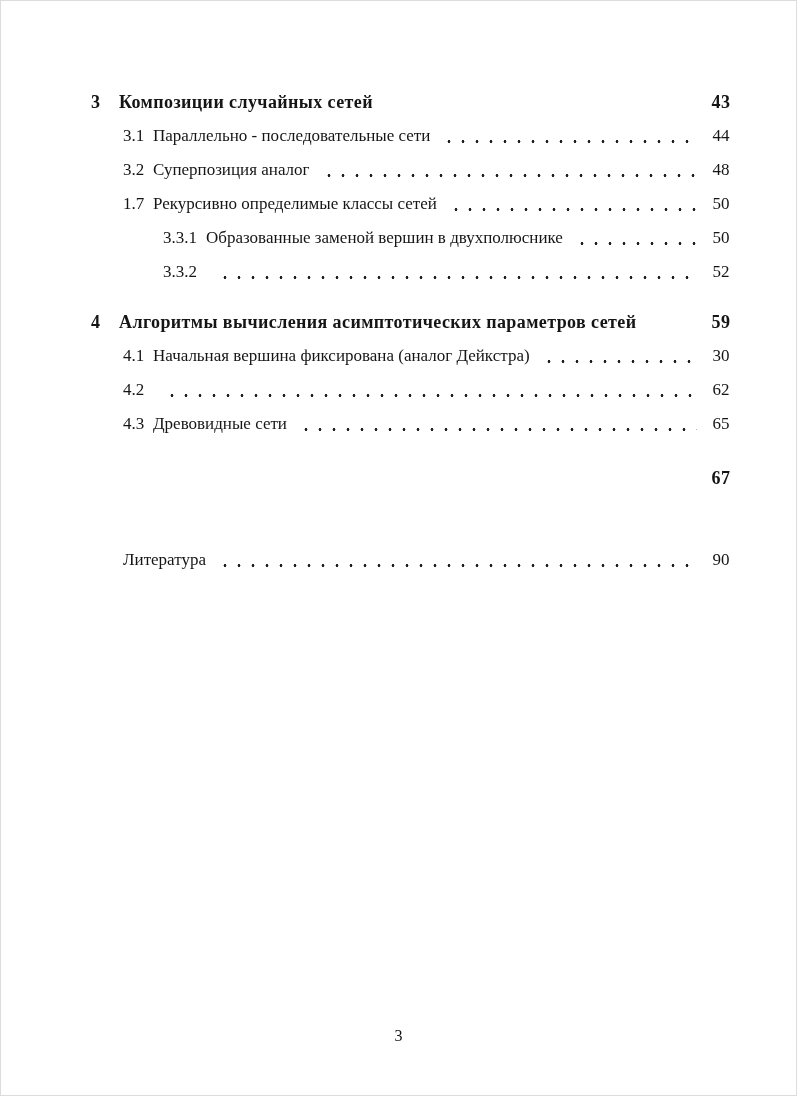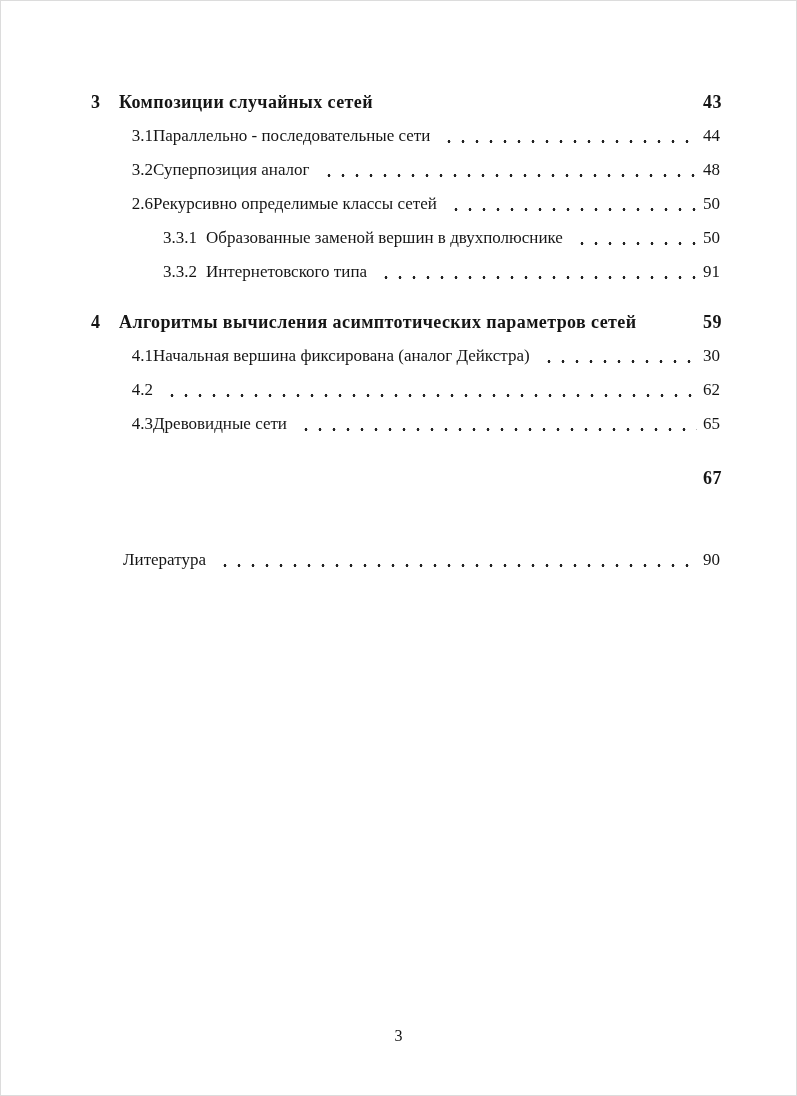--- a/index.html
+++ b/index.html
@@ -22,21 +22,21 @@
   }
   .row {
     display: flex;
     align-items: baseline;
     font-size: 17px;
     line-height: 34px;
     white-space: nowrap;
   }
   .row .num { flex: none; }
   .row .title { flex: none; }
-  .row .pagenum { flex: none; min-width: 36px; text-align: left; }
+  .row .pagenum { flex: none; min-width: 36px; text-align: center; }
 
   
   .leader {
     flex: 1 1 auto;
     align-self: stretch;
     margin-left: 10px;
     margin-right: 6px;
     background-image: radial-gradient(circle, #222222 1.3px, rgba(0,0,0,0) 1.6px);
     background-size: 14px 5px;
     background-repeat: repeat-x;
@@ -47,21 +47,21 @@
   
   .r-chapter, .r-chapter-plain {
     font-weight: bold;
     font-size: 18px;
     letter-spacing: 0.4px;
     margin-top: 16px;
   }
   .r-chapter:first-child { margin-top: 0; }
   .r-chapter .num { width: 28px; }
 
-  .r-section .num { margin-left: 32px; width: 30px; text-align: right; }
+  .r-section .num { margin-left: 32px; width: 30px; }
   .r-subsection .num { margin-left: 72px; width: 43px; }
 
   .r-chapter-plain { margin-top: 20px; }
   .r-section-plain .title { margin-left: 32px; margin-top: 48px; }
 
   .folio {
     position: absolute;
     left: 0;
     right: 0;
     bottom: 50px;
@@ -91,38 +91,37 @@
     </div>
 
     <div class="row r-section">
       <span class="num">3.2</span>
       <span class="title">Суперпозиция аналог</span>
       <span class="leader"></span>
       <span class="pagenum">48</span>
     </div>
 
     <div class="row r-section">
-      <span class="num">2.6</span>
+      <span class="num">1.7</span>
       <span class="title">Рекурсивно определимые классы сетей</span>
       <span class="leader"></span>
       <span class="pagenum">50</span>
     </div>
 
     <div class="row r-subsection">
       <span class="num">3.3.1</span>
       <span class="title">Образованные заменой вершин в двухполюснике</span>
       <span class="leader"></span>
       <span class="pagenum">50</span>
     </div>
 
     <div class="row r-subsection">
       <span class="num">3.3.2</span>
-      <span class="title">Интернетовского типа</span>
       <span class="leader"></span>
-      <span class="pagenum">91</span>
+      <span class="pagenum">52</span>
     </div>
 
     <div class="row r-chapter">
       <span class="num">4</span>
       <span class="title">Алгоритмы вычисления асимптотических параметров сетей</span>
       <span class="spacer"></span>
       <span class="pagenum">59</span>
     </div>
 
     <div class="row r-section">

